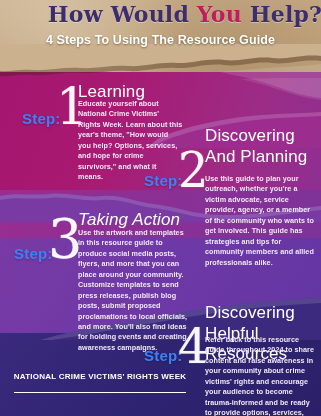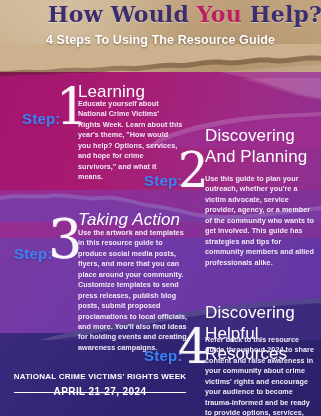--- a/index.html
+++ b/index.html
@@ -161,16 +161,15 @@
 
   <div class="step">
     <div class="step-label" style="left:144px;top:347px;">Step:</div>
     <div class="numeral" style="left:178px;top:322px;font-size:48px;">4</div>
     <div class="head" style="left:205px;top:303px;width:114px;">Discovering Helpful Resources</div>
     <div class="body" style="left:205px;top:335px;width:112px;">Refer back to this resource guide throughout 2024 to share content and raise awareness in your community about crime victims' rights and encourage your audience to become trauma-informed and be ready to provide options, services, and hope to survivors.</div>
   </div>
 
   <div id="footer">
     <div id="footer-line1"><span>NATIONAL CRIME VICTIMS' RIGHTS WEEK</span></div>
-    <div id="footer-line2">APRIL 21-27, 2024</div>
   </div>
 
 </div>
 
 </body></html>

